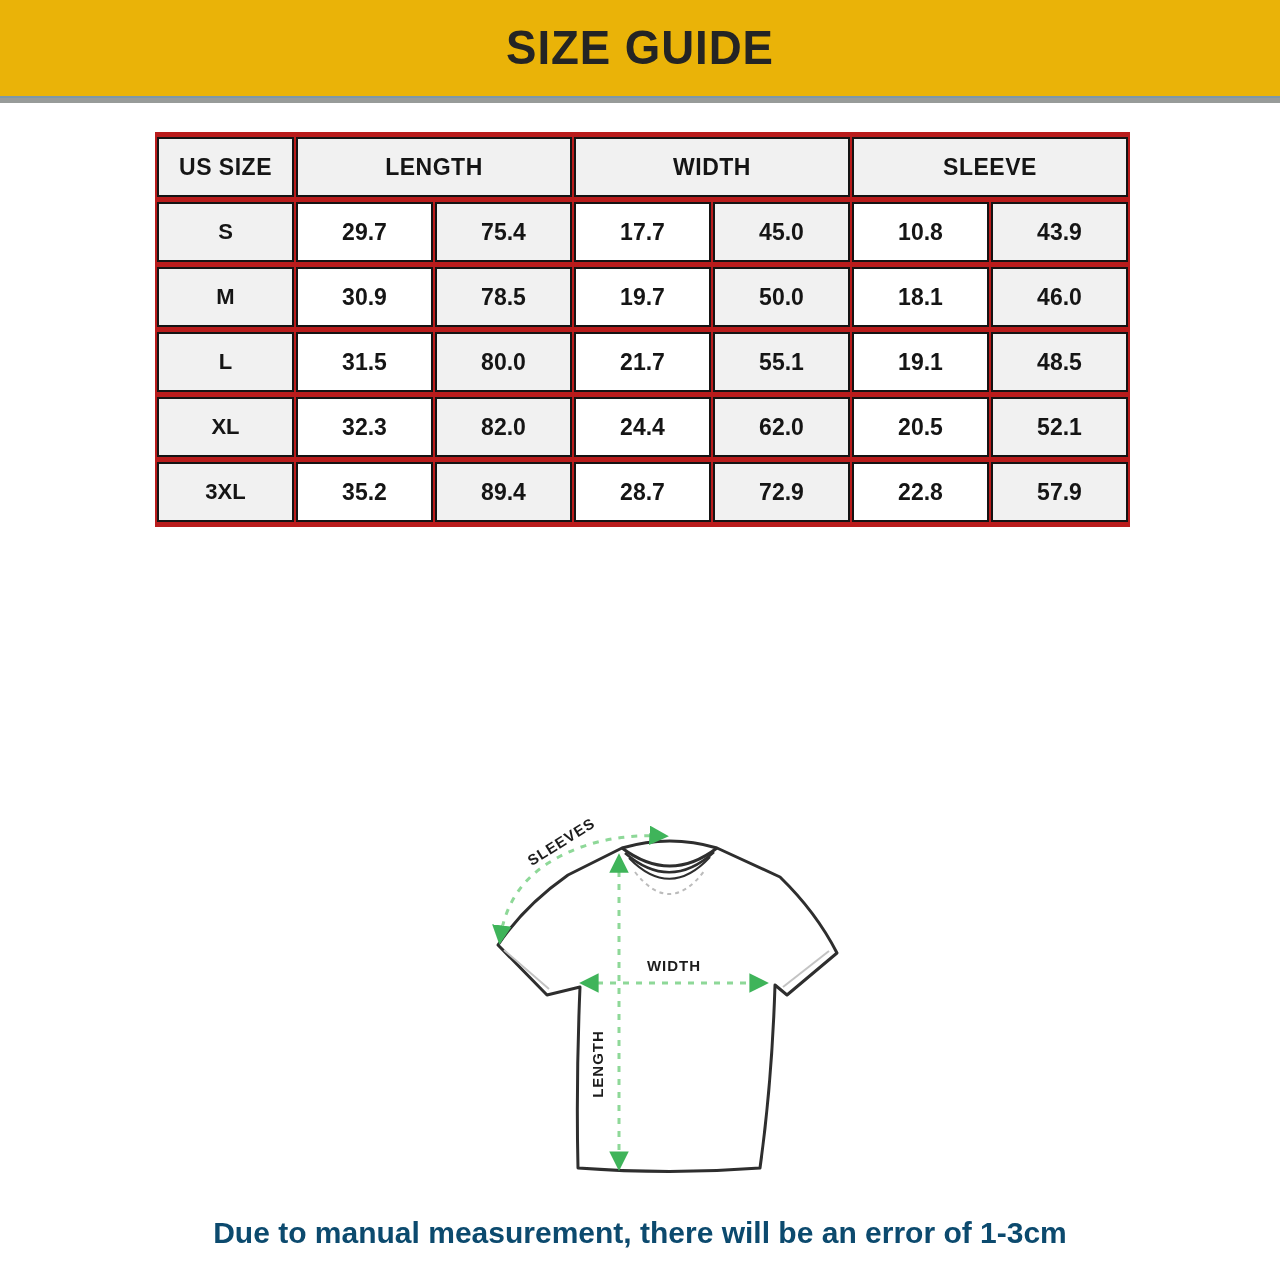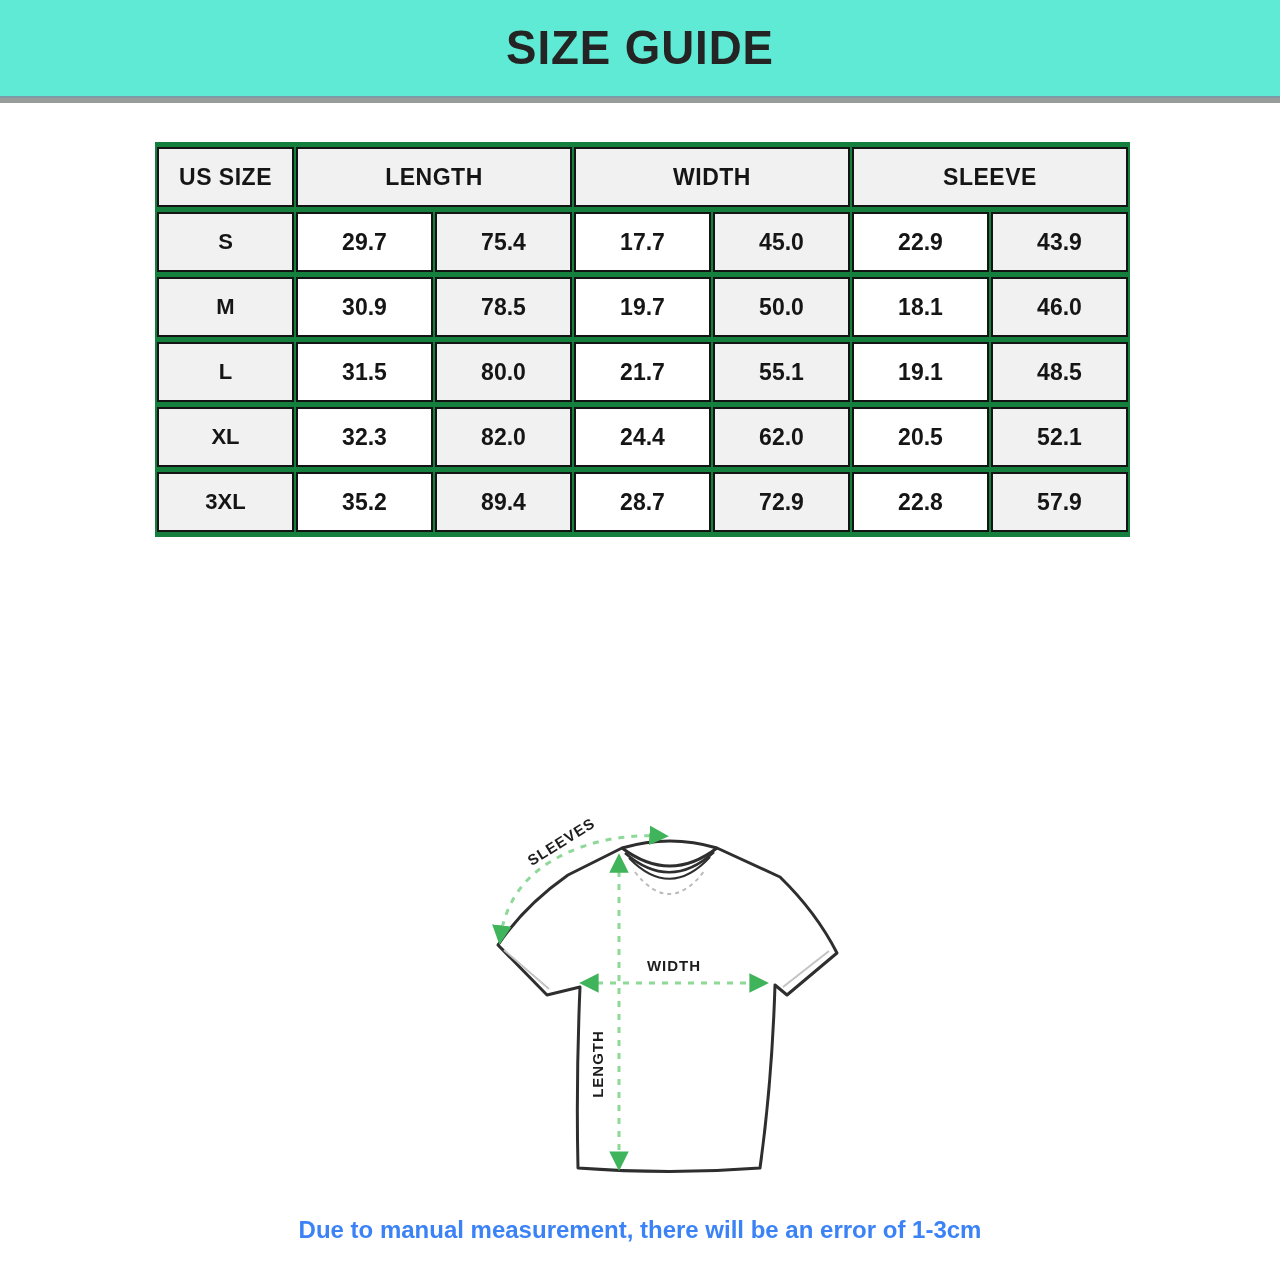--- a/index.html
+++ b/index.html
@@ -1,47 +1,47 @@
 <!DOCTYPE html>
 <html><head>
 <meta charset="utf-8">
 <style>
   html,body{margin:0;padding:0;}
   body{
     width:1280px;height:1280px;background:#ffffff;position:relative;
     font-family:"Liberation Sans","DejaVu Sans",sans-serif;overflow:hidden;
   }
   
-  .banner{position:absolute;left:0;top:0;width:1280px;height:96px;background:#5eead4;text-align:center;}
+  .banner{position:absolute;left:0;top:0;width:1280px;height:96px;background:#eab308;text-align:center;}
   .banner .title{display:inline-block;line-height:96px;font-size:48px;font-weight:bold;color:#242424;
     letter-spacing:1px;transform:scaleX(.95);}
   .banner-edge1{position:absolute;left:0;top:96px;width:1280px;height:2px;background:#7e98a6;}
   .banner-edge2{position:absolute;left:0;top:98px;width:1280px;height:5px;background:#979b99;}
   
   table.size-table{
-    position:absolute;left:155px;top:142px;width:975px;table-layout:fixed;
-    border-collapse:separate;border-spacing:2px 5px;background:#15803d;
+    position:absolute;left:155px;top:132px;width:975px;table-layout:fixed;
+    border-collapse:separate;border-spacing:2px 5px;background:#b91c1c;
   }
   .size-table th,.size-table td{
     border:2px solid #141414;height:56px;padding:0;text-align:center;vertical-align:middle;
     color:#151515;overflow:hidden;
   }
   .size-table col{width:14.28%;}
   .shade{background:#f1f1f1;}
   .plain{background:#ffffff;}
   .grp{font-size:23px;font-weight:bold;letter-spacing:.5px;}
   .unit{font-size:23px;font-weight:bold;}
   .sz{font-size:22px;font-weight:bold;}
   .num{font-size:23px;font-weight:600;}
   
   .shirt{position:absolute;left:472px;top:812px;width:400px;height:380px;}
   .shirt text{font-family:"Liberation Sans","DejaVu Sans",sans-serif;font-weight:bold;fill:#1d1d1d;}
   
   .footnote{position:absolute;left:0;top:1216px;width:1280px;text-align:center;
-    font-size:24px;font-weight:bold;color:#3b82f6;}
+    font-size:30px;font-weight:bold;color:#0c4a6e;}
 </style>
 </head>
 <body>
 
 <div class="banner">
   <span class="title">SIZE GUIDE</span>
 </div>
 <div class="banner-edge1"></div>
 <div class="banner-edge2"></div>
 
@@ -63,21 +63,21 @@
       <th class="grp shade" colspan="2">SLEEVE</th>
     </tr>
   </thead>
   <tbody>
       <tr>
     <th class="sz shade">S</th>
   <td class="num plain">29.7</td>
         <td class="num shade">75.4</td>
         <td class="num plain">17.7</td>
         <td class="num shade">45.0</td>
-        <td class="num plain">22.9</td>
+        <td class="num plain">10.8</td>
         <td class="num shade">43.9</td>
       </tr>
       <tr>
     <th class="sz shade">M</th>
   <td class="num plain">30.9</td>
         <td class="num shade">78.5</td>
         <td class="num plain">19.7</td>
         <td class="num shade">50.0</td>
         <td class="num plain">18.1</td>
         <td class="num shade">46.0</td>

